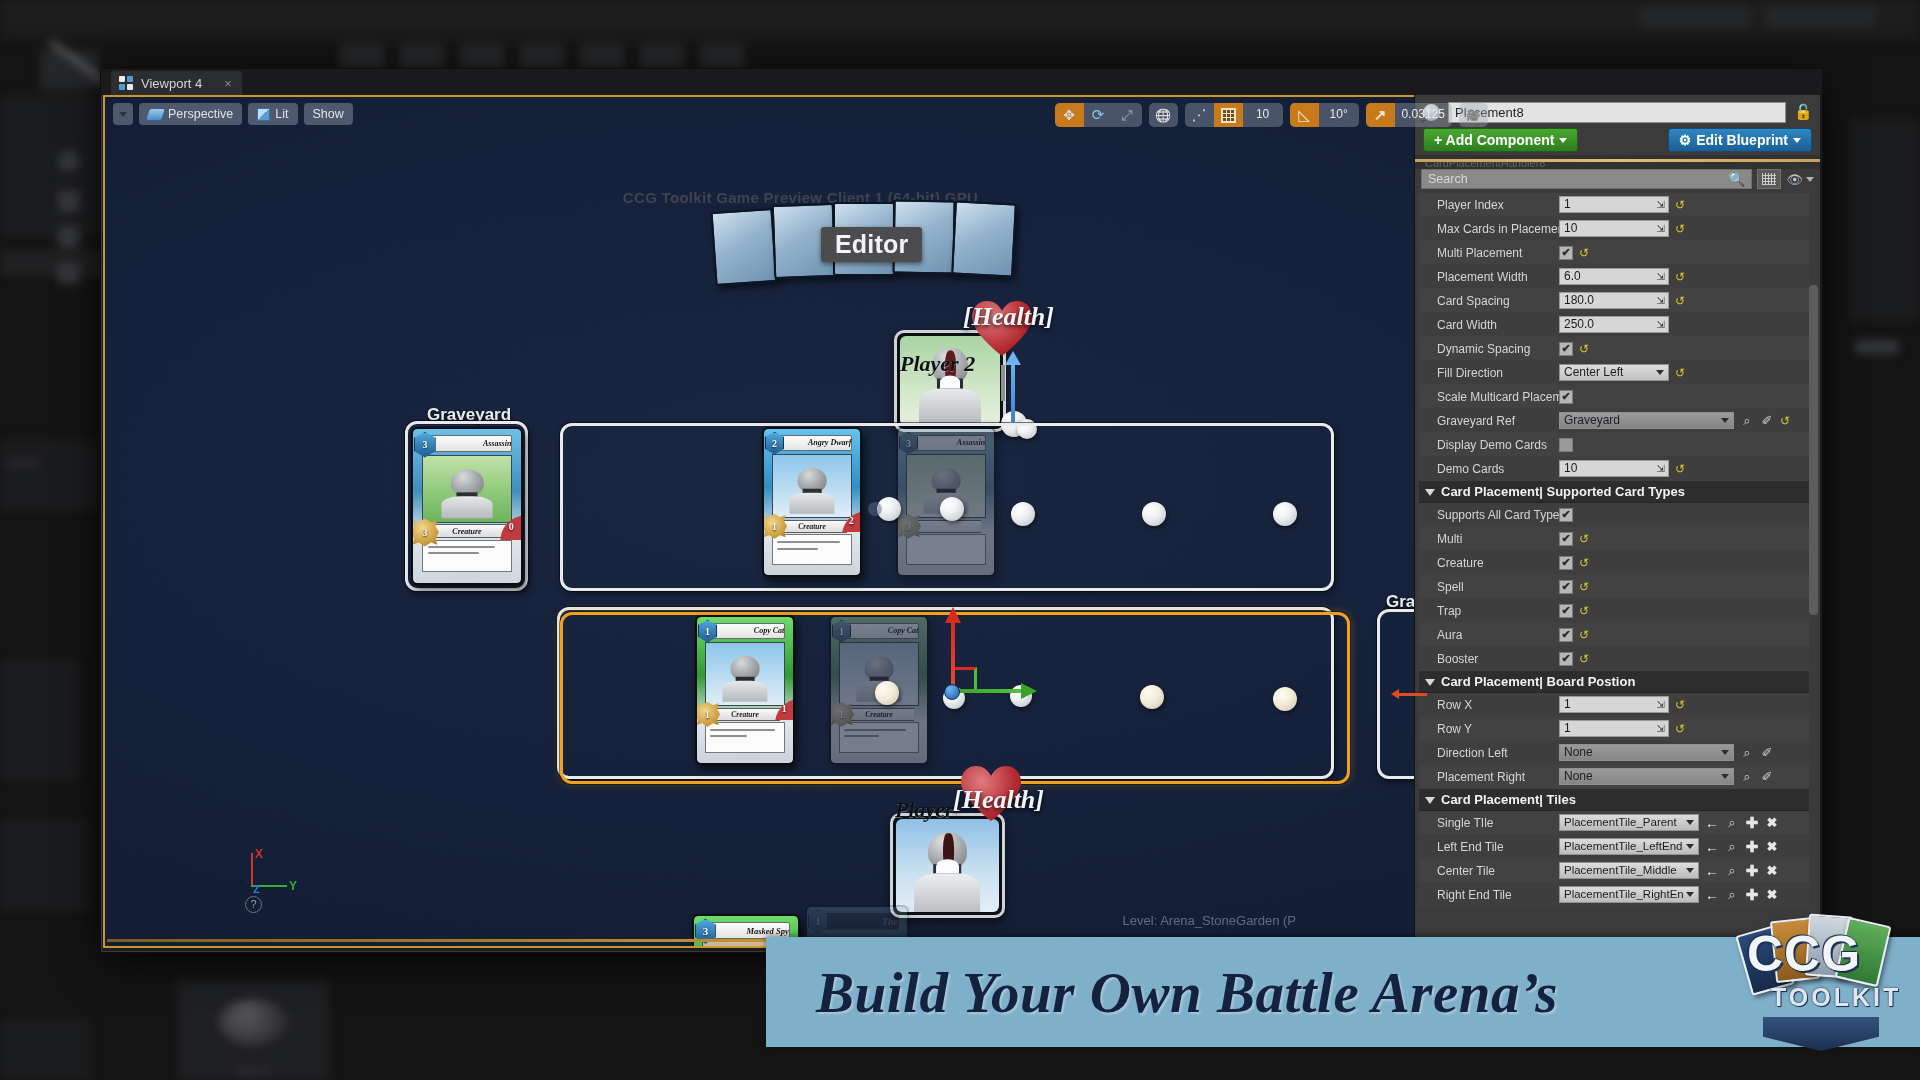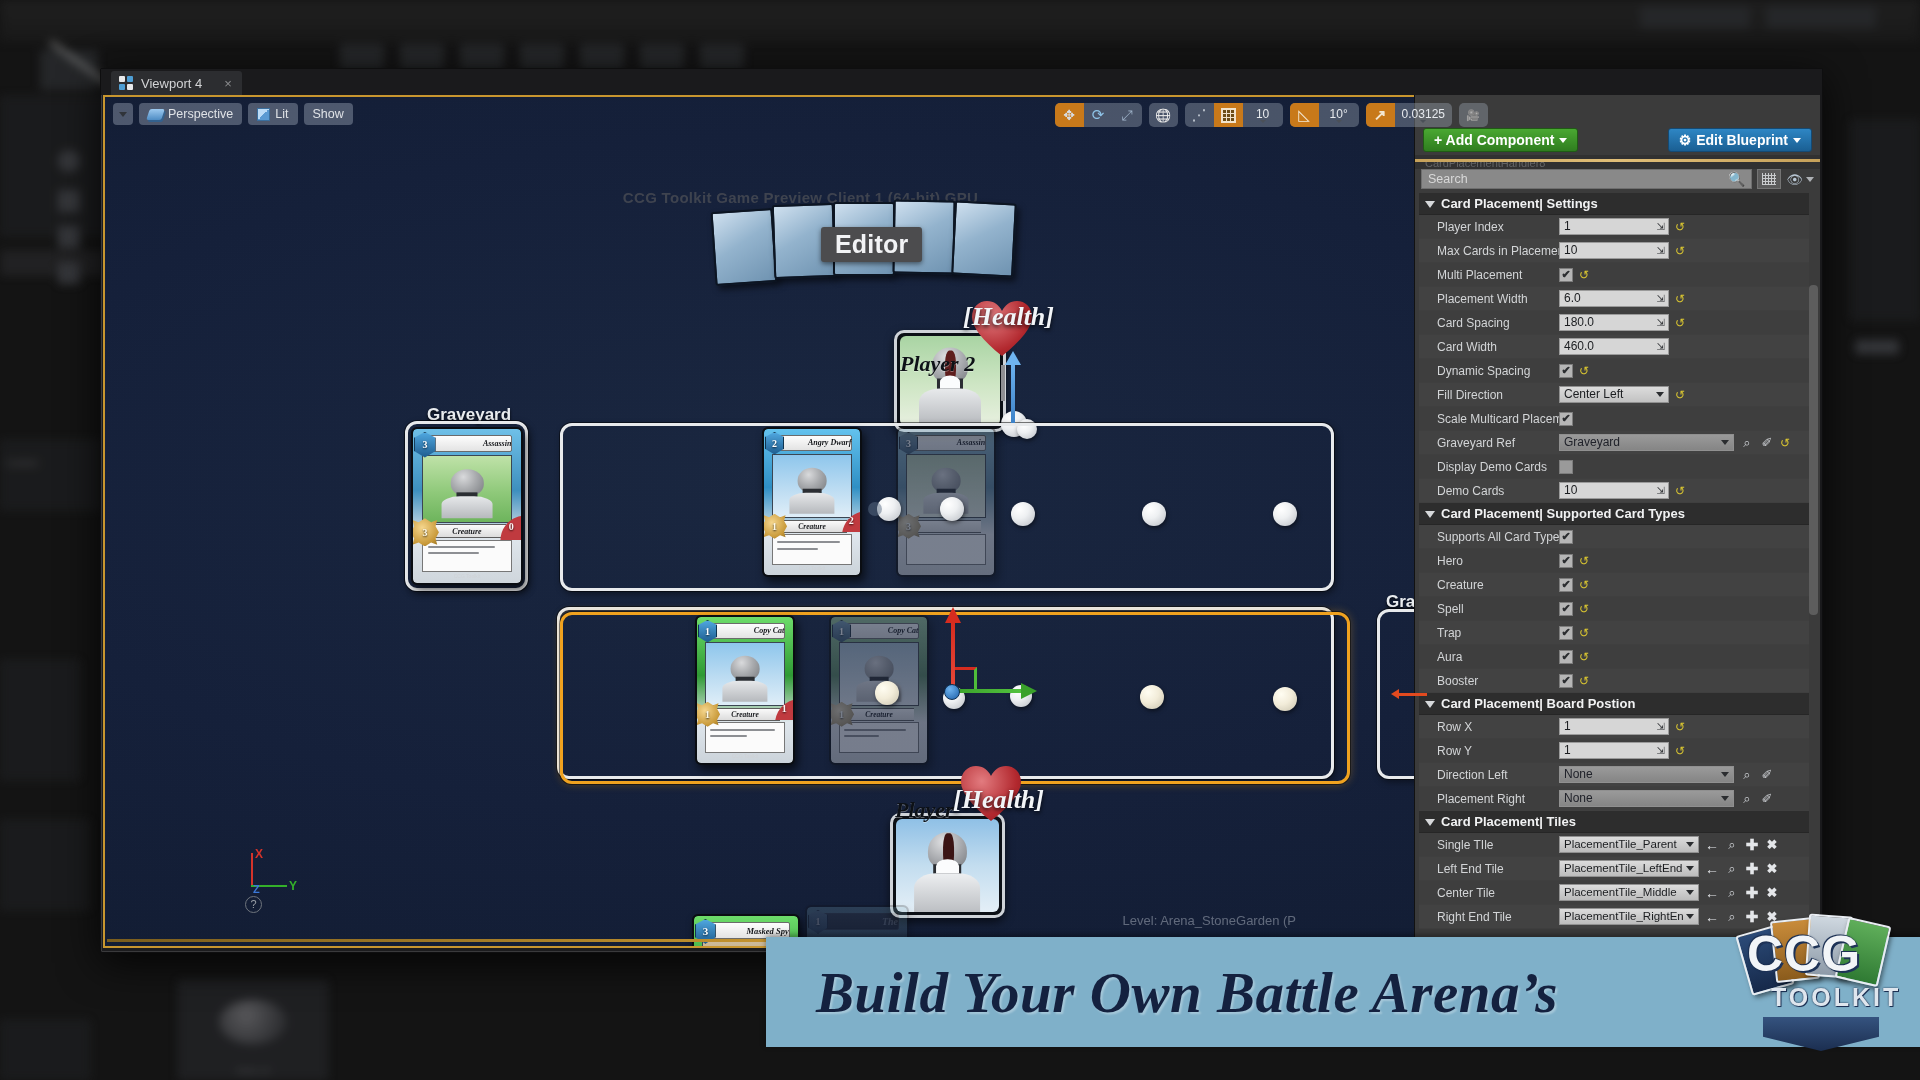--- a/index.html
+++ b/index.html
@@ -1021,20 +1021,25 @@
               <span class="ico-cam"></span>
             </div>
         </div>
       </div>
 
       <div class="vp-bottomgold"></div>
     </div>
 
     <div class="details">
 
+      <div class="det-namerow">
+        <span class="det-sphere"></span>
+        <span class="det-nameinput">Placement8</span>
+        <span class="det-lock">🔓</span>
+      </div>
 
       <div class="det-btnrow">
         <span class="btn-add">
           <span>+ Add Component</span>
           <span class="btn-caret"></span>
         </span>
         <span class="btn-edit">
           <span>⚙</span>
           <span>Edit Blueprint</span>
           <span class="btn-caret"></span>
@@ -1054,24 +1059,20 @@
         <span class="det-gridbtn">
             <span class="g"></span>
           </span>
         <span class="det-eye">
           <span>👁</span>
             <span class="cd"></span>
         </span>
       </div>
 
       <div class="det-scroll" id="det-scroll">
-          <div class="cat-header">
-            <span class="tri"></span>
-            <span>Card Placement| Settings</span>
-          </div>
           <div class="prop-row">
             <div class="prop-label">Player Index</div>
             <div class="prop-ctrl">
               <div class="num-field">
                 <span>1</span>
                 <span class="spin"></span>
               </div>
               <span class="revert">↺</span>
             </div>
           </div>
@@ -1109,21 +1110,21 @@
                 <span>180.0</span>
                 <span class="spin"></span>
               </div>
               <span class="revert">↺</span>
             </div>
           </div>
           <div class="prop-row">
             <div class="prop-label">Card Width</div>
             <div class="prop-ctrl">
               <div class="num-field">
-                <span>460.0</span>
+                <span>250.0</span>
                 <span class="spin"></span>
               </div>
             </div>
           </div>
           <div class="prop-row">
             <div class="prop-label">Dynamic Spacing</div>
             <div class="prop-ctrl">
               <div class="chk">✔</div>
               <span class="revert">↺</span>
             </div>
@@ -1176,21 +1177,21 @@
             <span class="tri"></span>
             <span>Card Placement| Supported Card Types</span>
           </div>
           <div class="prop-row">
             <div class="prop-label">Supports All Card Types</div>
             <div class="prop-ctrl">
               <div class="chk">✔</div>
             </div>
           </div>
           <div class="prop-row">
-            <div class="prop-label">Hero</div>
+            <div class="prop-label">Multi</div>
             <div class="prop-ctrl">
               <div class="chk">✔</div>
               <span class="revert">↺</span>
             </div>
           </div>
           <div class="prop-row">
             <div class="prop-label">Creature</div>
             <div class="prop-ctrl">
               <div class="chk">✔</div>
               <span class="revert">↺</span>

